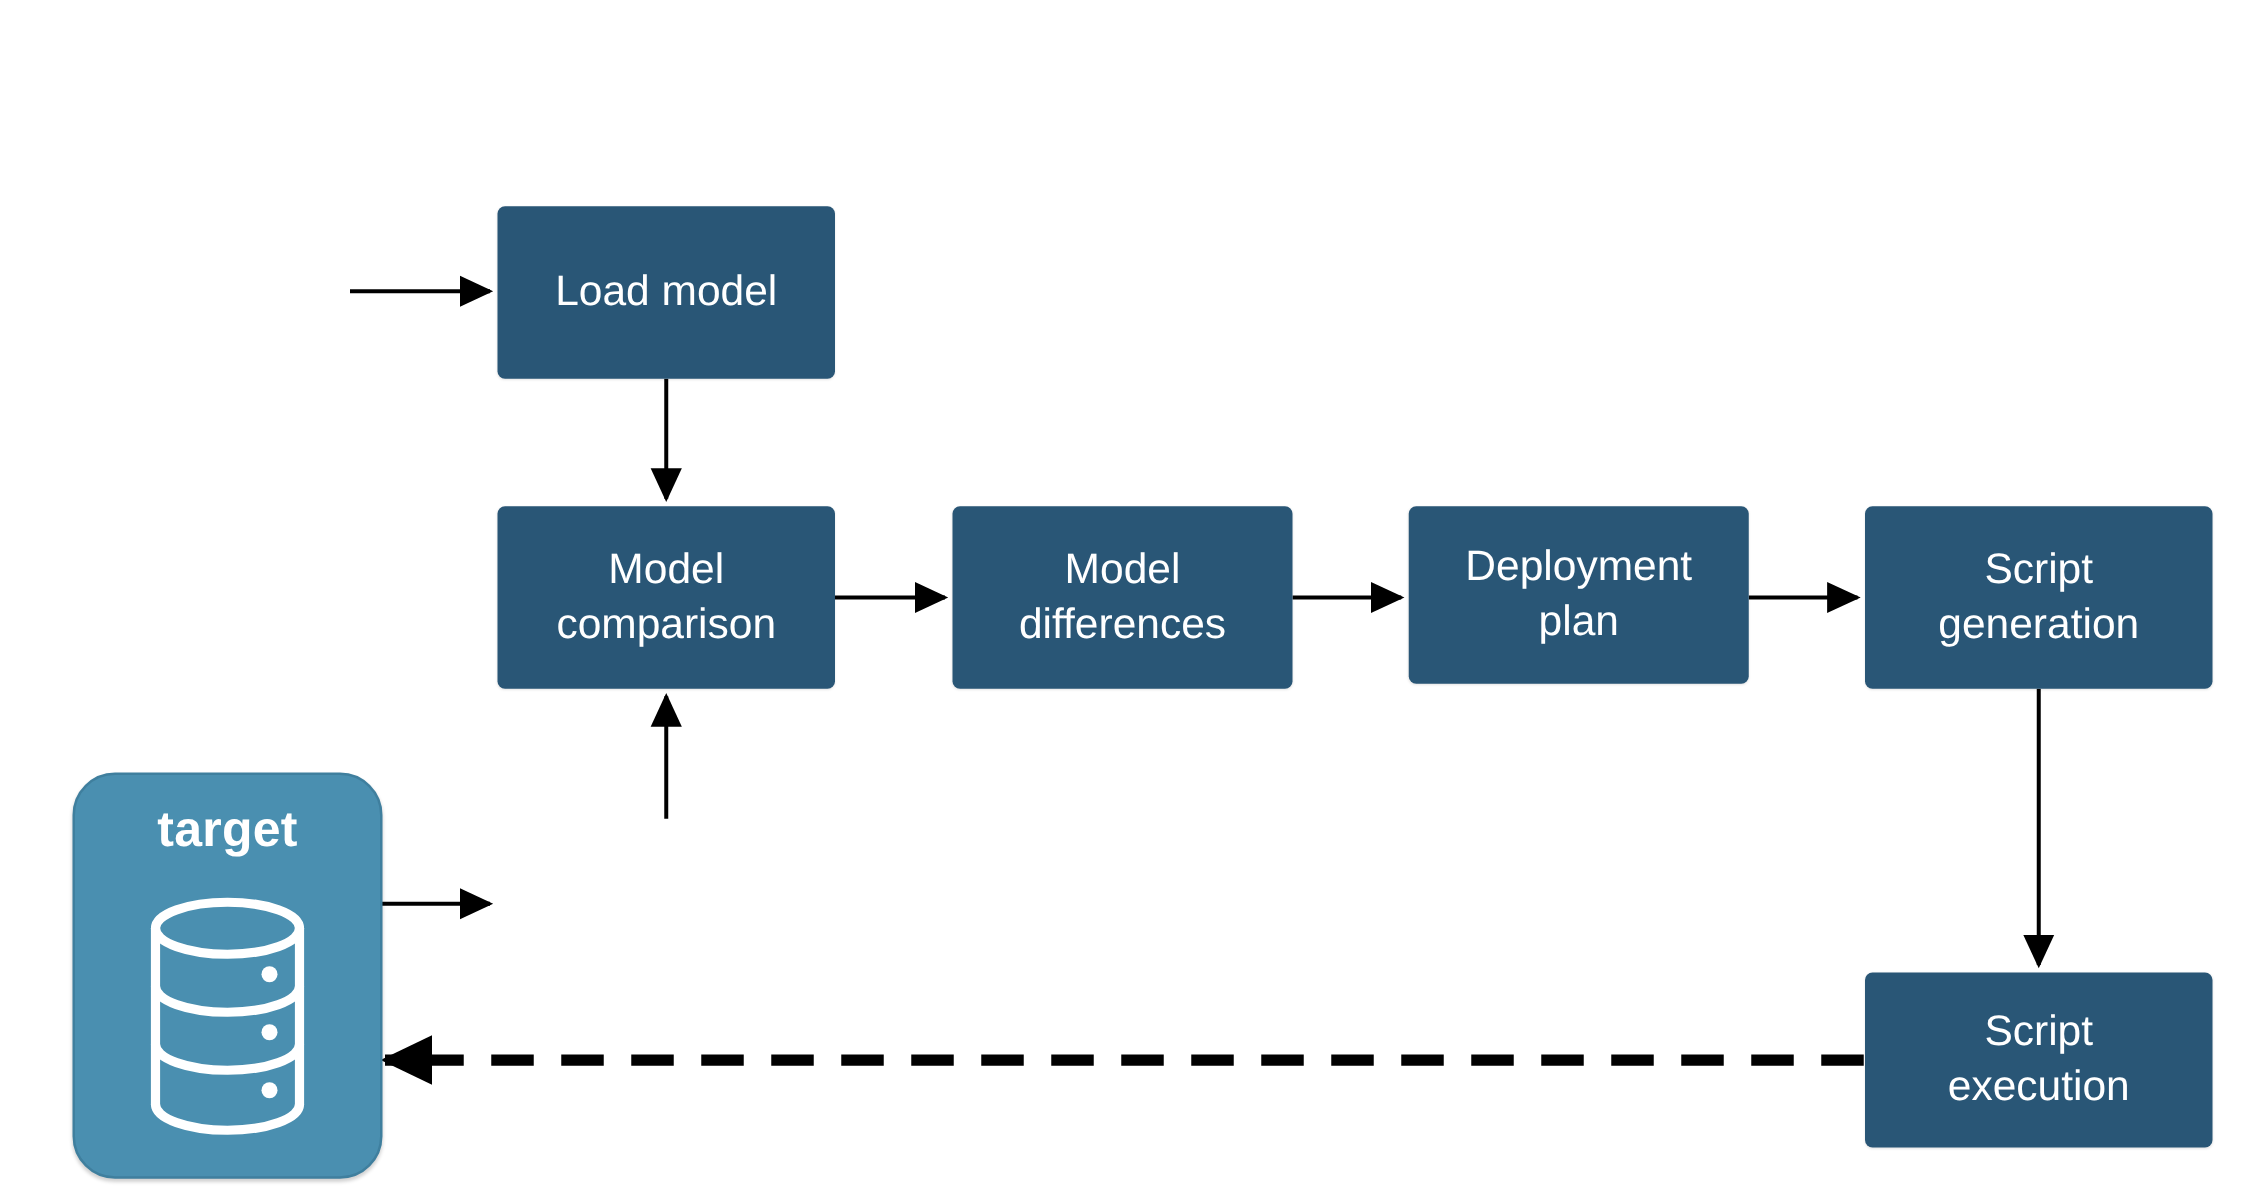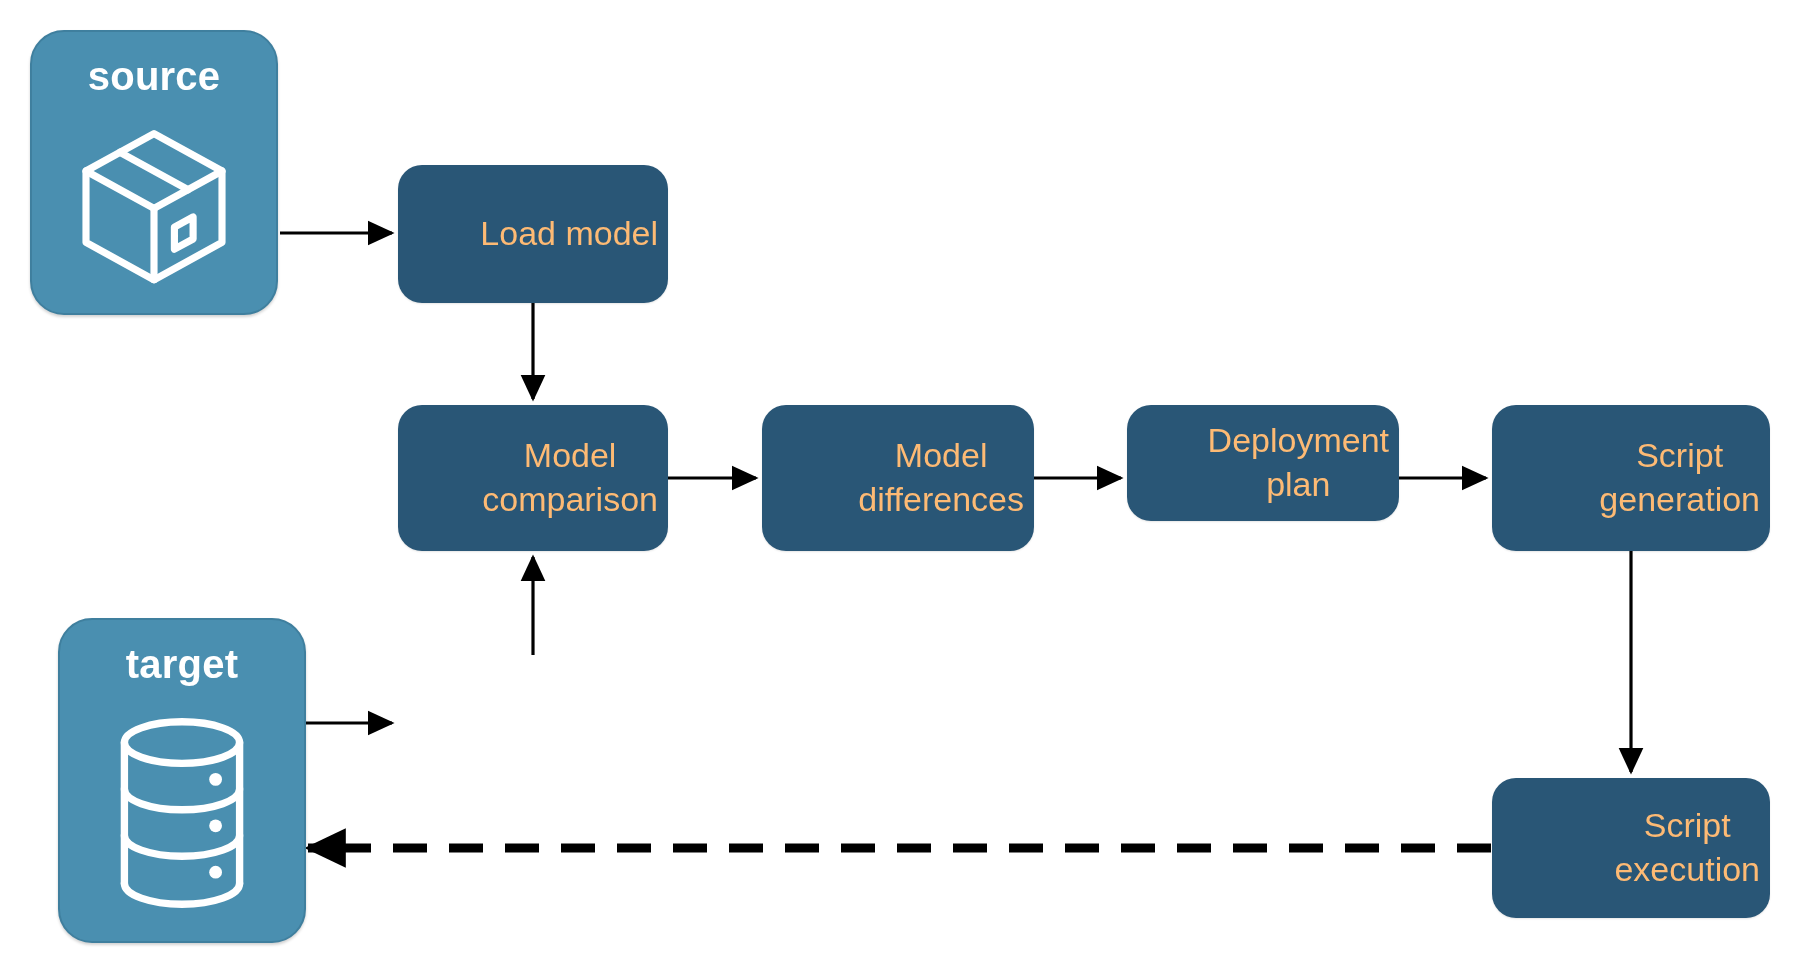--- a/index.html
+++ b/index.html
@@ -47,27 +47,27 @@
   .endpoint-icon {
     flex: 1;
     display: flex;
     align-items: center;
     justify-content: center;
     width: 100%;
   }
   .process-node {
     position: absolute;
     background: #295676;
-    border-radius: 24px;
+    border-radius: 6px;
     box-sizing: border-box;
     display: flex;
     align-items: center;
-    justify-content: flex-end;
+    justify-content: center;
     text-align: center;
-    color: #fdba74;
+    color: #ffffff;
     font-size: 34px;
     line-height: 1.28;
     padding: 4px 10px;
     box-shadow: 0 1px 2px rgba(0,0,0,0.10);
   }
   .process-node span {
     display: block;
     white-space: pre-line;
   }
 </style>
@@ -98,34 +98,20 @@
 
     <line x1="1631" y1="551" x2="1631" y2="772" stroke="#000000" stroke-width="3.2" marker-end="url(#arrow)"></line>
 
     <line x1="296" y1="723" x2="392" y2="723" stroke="#000000" stroke-width="3.2" marker-end="url(#arrow)"></line>
 
     <line x1="533" y1="655" x2="533" y2="557" stroke="#000000" stroke-width="3.2" marker-end="url(#arrow)"></line>
 
     <line x1="1491" y1="848" x2="308" y2="848" stroke="#000000" stroke-width="9" stroke-dasharray="34 22" marker-end="url(#arrow-fat)"></line>
   </svg>
 
-  <div class="endpoint-node" style="left:30px; top:30px; width:248px; height:285px;">
-    <div class="endpoint-label">source</div>
-    <div class="endpoint-icon">
-      <svg width="170" height="170" viewBox="0 0 100 100" xmlns="http://www.w3.org/2000/svg">
-        <g fill="none" stroke="#ffffff" stroke-width="4.2" stroke-linejoin="round" stroke-linecap="round">
-          <path d="M10 30 L50 8 L90 30 L90 72 L50 94 L10 72 Z"></path>
-          <path d="M10 30 L50 52 L90 30"></path>
-          <path d="M50 52 L50 94"></path>
-          <path d="M30 19 L70 41"></path>
-          <path d="M62 63 L73 57 L73 70 L62 76 Z"></path>
-        </g>
-      </svg>
-    </div>
-  </div>
 
   <div class="endpoint-node" style="left:46px; top:618px; width:248px; height:325px;margin-left:12px;">
     <div class="endpoint-label">target</div>
     <div class="endpoint-icon">
       <svg width="160" height="200" viewBox="0 0 100 124" xmlns="http://www.w3.org/2000/svg">
         <g fill="none" stroke="#ffffff" stroke-width="4.6" stroke-linejoin="round" stroke-linecap="round">
           <ellipse cx="50" cy="18" rx="36" ry="13"></ellipse>
           <path d="M14 18 L14 106"></path>
           <path d="M86 18 L86 106"></path>
           <path d="M14 106 A36 13 0 0 0 86 106"></path>
@@ -148,21 +134,21 @@
   <div class="process-node" style="left:398px; top:405px; width:270px; height:146px;">
     <span>Model
 comparison</span>
   </div>
 
   <div class="process-node" style="left:762px; top:405px; width:272px; height:146px;">
     <span>Model
 differences</span>
   </div>
 
-  <div class="process-node" style="left:1127px; top:405px; width:272px; height:116px;">
+  <div class="process-node" style="left:1127px; top:405px; width:272px; height:142px;">
     <span>Deployment
 plan</span>
   </div>
 
   <div class="process-node" style="left:1492px; top:405px; width:278px; height:146px;">
     <span>Script
 generation</span>
   </div>
 
 

